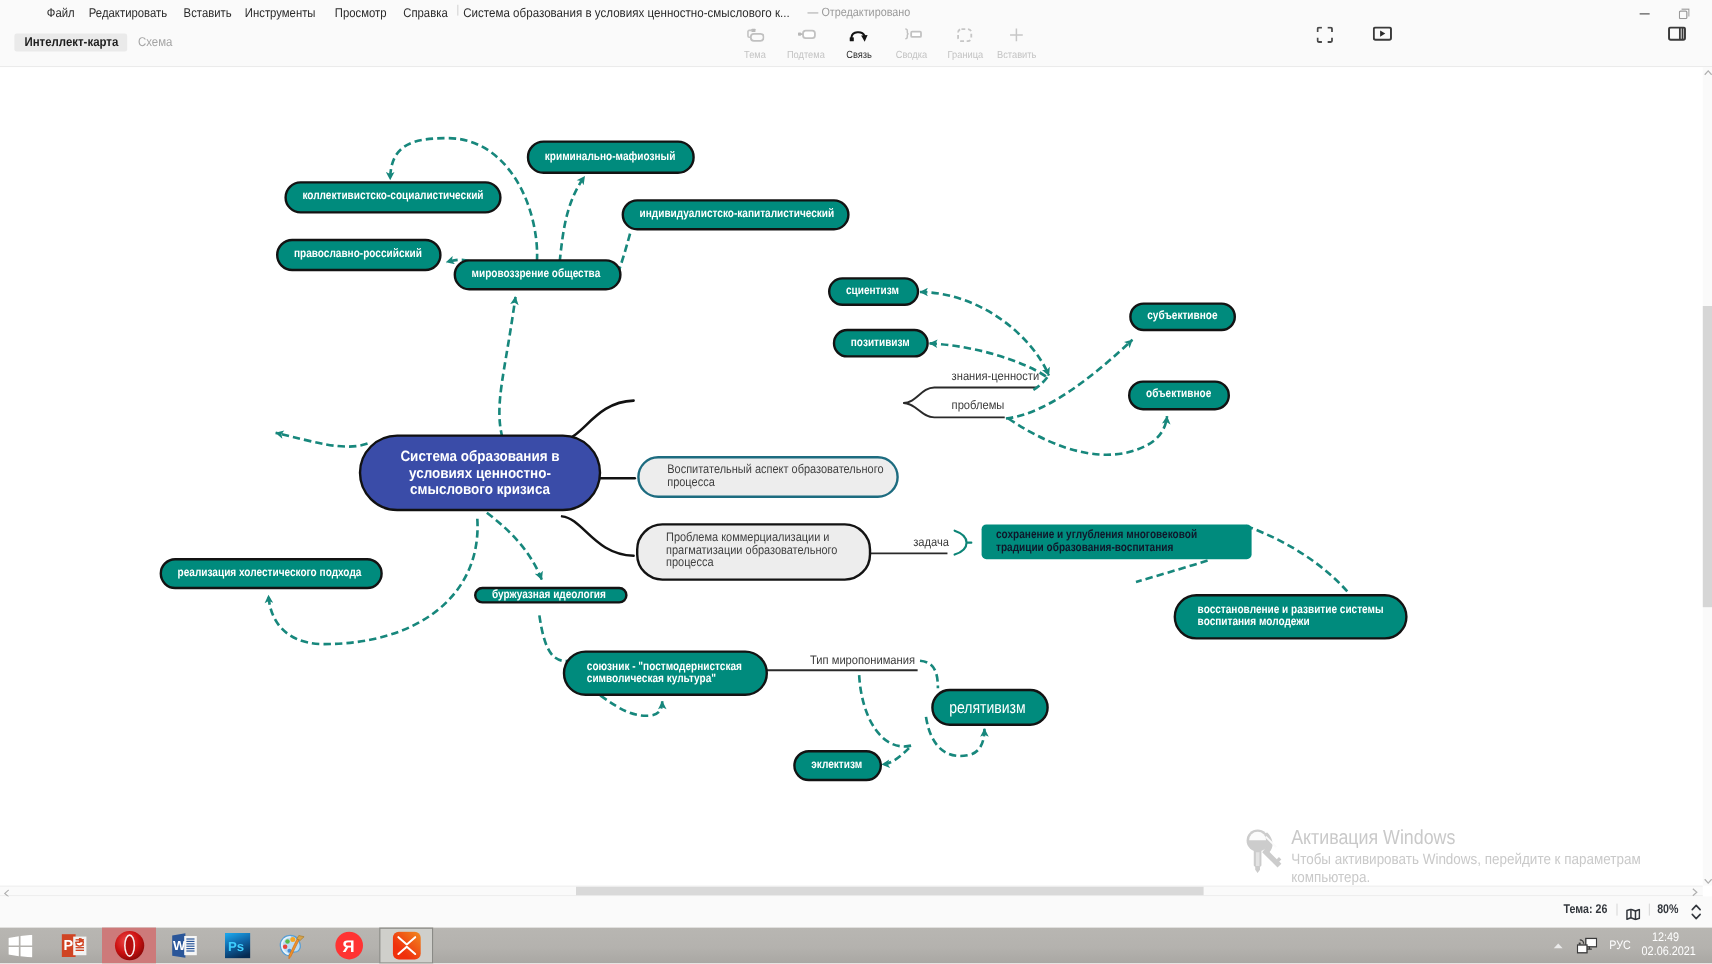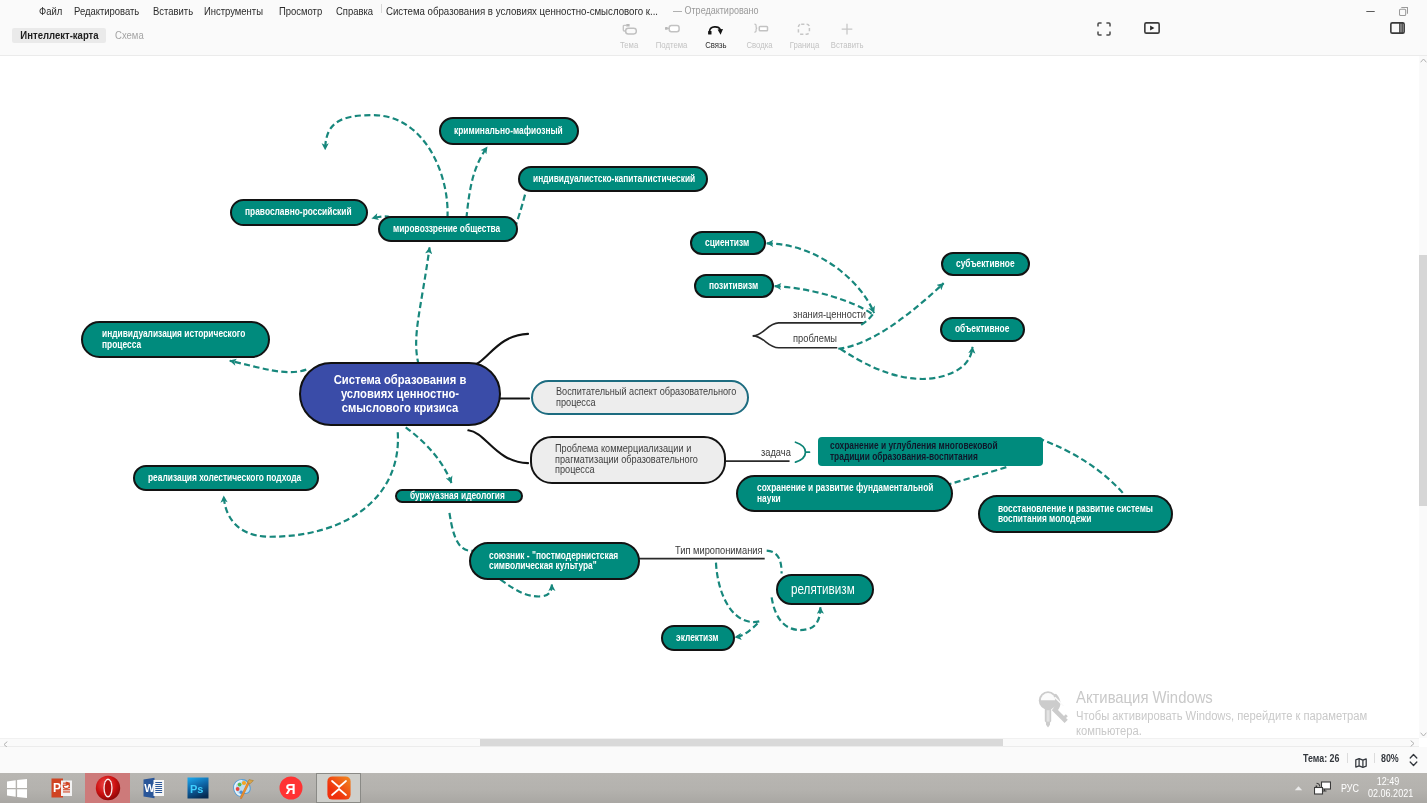--- a/index.html
+++ b/index.html
@@ -275,20 +275,23 @@
         <path d="M776 542 C780 568 794 578 812 574 C821 572 825 564 825 552" marker-end="url(#ah)"></path>
       </g>
     </svg>
 
     <div class="node n-blue" style="left:299px;top:306px;width:202px;height:64px;--tw:150px;">
       <span>Система образования в условиях ценностно-смыслового кризиса</span>
     </div>
     <div class="node n-green" style="left:439px;top:61px;width:140px;height:28px;--tw:131px;">
       <span>криминально-мафиозный</span>
     </div>
+    <div class="node n-green" style="left:237px;top:95px;width:181px;height:27px;--tw:182px;">
+      <span>коллективистско-социалистический</span>
+    </div>
     <div class="node n-green" style="left:518px;top:110px;width:190px;height:26px;--tw:195px;">
       <span>индивидуалистско-капиталистический</span>
     </div>
     <div class="node n-green" style="left:230px;top:143px;width:138px;height:27px;--tw:129px;">
       <span>православно-российский</span>
     </div>
     <div class="node n-green" style="left:378px;top:160px;width:140px;height:26px;--tw:130px;">
       <span>мировоззрение общества</span>
     </div>
     <div class="node n-green" style="left:690px;top:175px;width:76px;height:24px;--tw:54px;">
@@ -296,43 +299,37 @@
     </div>
     <div class="node n-green" style="left:694px;top:218px;width:80px;height:24px;--tw:60px;">
       <span>позитивизм</span>
     </div>
     <div class="node n-green" style="left:941px;top:196px;width:89px;height:24px;--tw:72px;">
       <span>субъективное</span>
     </div>
     <div class="node n-green" style="left:940px;top:261px;width:85px;height:25px;--tw:67px;">
       <span>объективное</span>
     </div>
-    <div class="node n-green" style="left:81px;top:265px;width:189px;height:37px;--tw:173px;--pl:19px;">
-      <span>индивидуализация  исторического процесса</span>
-    </div>
     <div class="node n-green" style="left:133px;top:409px;width:186px;height:26px;--tw:184px;">
       <span>реализация холестического подхода</span>
     </div>
     <div class="node n-green" style="left:395px;top:433px;width:128px;height:14px;align-items:center;--tw:115px;">
       <span>буржуазная идеология</span>
     </div>
     <div class="node n-green" style="left:469px;top:486px;width:171px;height:38px;--tw:156px;--pl:18px;">
       <span>союзник - "постмодернистская символическая культура"</span>
     </div>
     <div class="node n-green n-lg" style="left:776px;top:518px;width:98px;height:31px;--tw:76px;">
       <span>релятивизм</span>
     </div>
     <div class="node n-green" style="left:661px;top:569px;width:74px;height:26px;--tw:52px;">
       <span>эклектизм</span>
     </div>
     <div class="node n-rect" style="left:818px;top:381px;width:225px;height:29px;--tw:202px;">
       <span>сохранение и углубления многовековой традиции образования-воспитания</span>
-    </div>
-    <div class="node n-green" style="left:736px;top:419px;width:217px;height:37px;--tw:212px;--pl:19px;">
-      <span>сохранение и развитие фундаментальной науки</span>
     </div>
     <div class="node n-green" style="left:978px;top:439px;width:195px;height:38px;--tw:187px;--pl:18px;">
       <span>восстановление и развитие системы воспитания молодежи</span>
     </div>
     <div class="node n-grey blk" style="left:530px;top:380px;width:196px;height:48px;--tw:167px;">
       <span>Проблема коммерциализации и прагматизации образовательного процесса</span>
     </div>
     <div class="node n-grey" style="left:531px;top:324px;width:218px;height:35px;--tw:210px;">
       <span>Воспитательный аспект образовательного процесса</span>
     </div>

